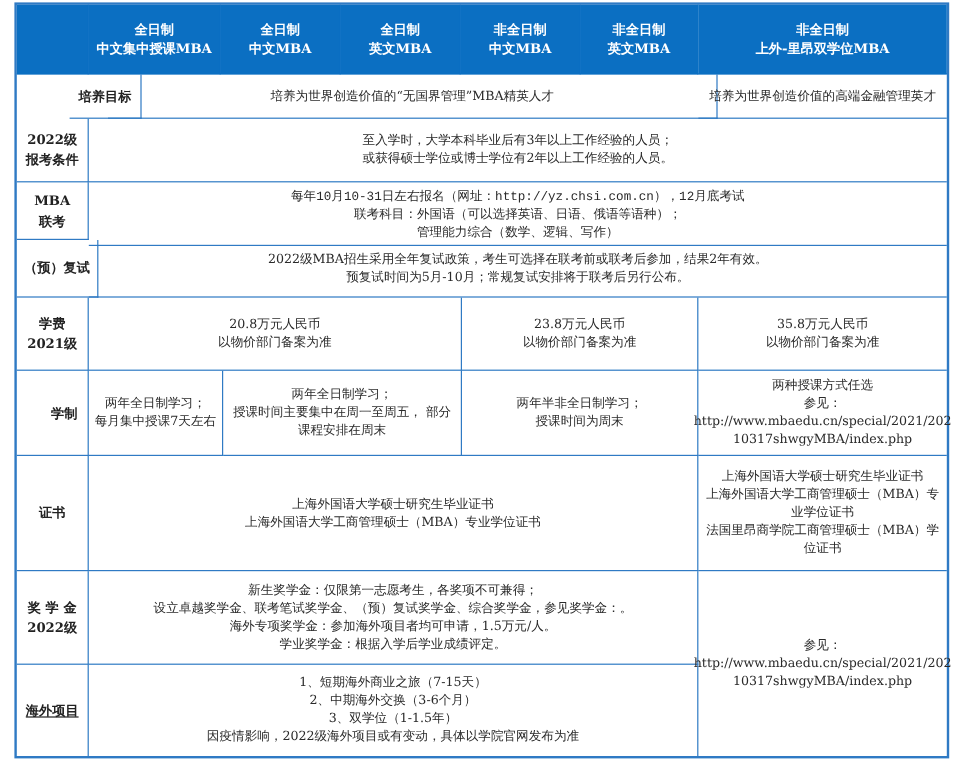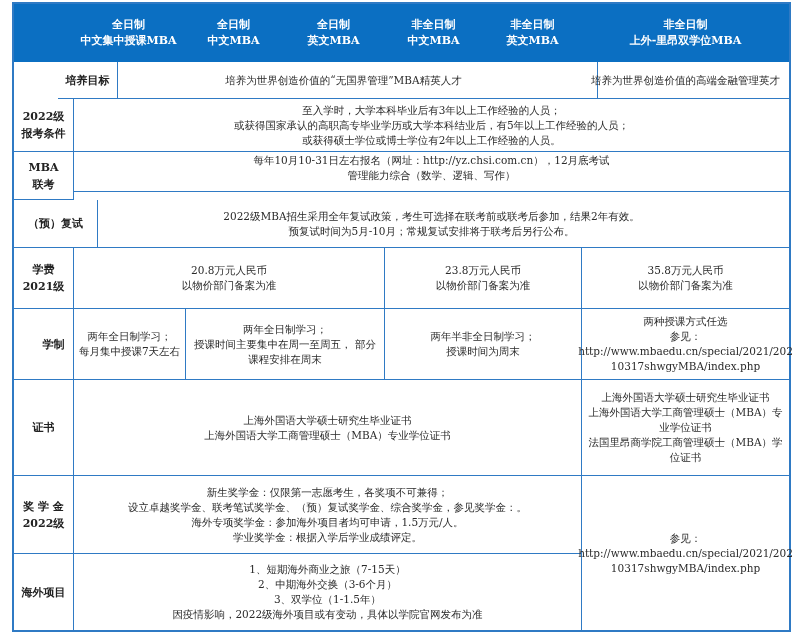--- a/index.html
+++ b/index.html
@@ -57,34 +57,34 @@
   <div class="cell noR" style="left:568px;top:58px;width:207px;height:37px;">
     <span class="line">培养为世界创造价值的高端金融管理英才</span>
   </div>
 
   <div class="cell lbl" style="left:0;top:95px;width:60px;height:53px;">
     <span class="line">2022级</span>
     <span class="line">报考条件</span>
   </div>
   <div class="cell noR" style="left:60px;top:95px;width:715px;height:53px;">
     <span class="line">至入学时，大学本科毕业后有3年以上工作经验的人员；</span>
-    <span class="line">或获得国家承认的高职高专毕业学历或大学本科结业后，有5年以上工作经验的人员；</span>
     <span class="line">或获得硕士学位或博士学位有2年以上工作经验的人员。</span>
   </div>
 
   <div class="cell lbl" style="left:0;top:148px;width:60px;height:48px;">
     <span class="line">MBA</span>
     <span class="line">联考</span>
   </div>
-  <div class="cell noR" style="left:60px;top:140px;width:715px;height:48px;">
+  <div class="cell noR" style="left:60px;top:153px;width:715px;height:48px;font-family:Liberation Mono, monospace;">
     <span class="line">每年10月10-31日左右报名（网址：http://yz.chsi.com.cn），12月底考试</span>
+    <span class="line">联考科目：外国语（可以选择英语、日语、俄语等语种）；</span>
     <span class="line">管理能力综合（数学、逻辑、写作）</span>
   </div>
 
-  <div class="cell lbl" style="left:0;top:196px;width:84px;height:48px;">
+  <div class="cell lbl" style="left:0;top:196px;width:68px;height:48px;">
     <span class="line">（预）复试</span>
   </div>
   <div class="cell noR" style="left:60px;top:196px;width:715px;height:48px;">
     <span class="line">2022级MBA招生采用全年复试政策，考生可选择在联考前或联考后参加，结果2年有效。</span>
     <span class="line">预复试时间为5月-10月；常规复试安排将于联考后另行公布。</span>
   </div>
 
   <div class="cell lbl" style="left:0;top:244px;width:60px;height:61px;text-align:center;">
     <span class="line">学费</span>
     <span class="line">2021级</span>
@@ -144,21 +144,21 @@
     <span class="line">奖 学 金</span>
     <span class="line">2022级</span>
   </div>
   <div class="cell" style="left:60px;top:472px;width:508px;height:78px;">
     <span class="line">新生奖学金：仅限第一志愿考生，各奖项不可兼得；</span>
     <span class="line">设立卓越奖学金、联考笔试奖学金、（预）复试奖学金、综合奖学金，参见奖学金：。</span>
     <span class="line">海外专项奖学金：参加海外项目者均可申请，1.5万元/人。</span>
     <span class="line">学业奖学金：根据入学后学业成绩评定。</span>
   </div>
 
-  <div class="cell lbl" style="left:0;top:550px;width:60px;height:76px;border-bottom:none;">
+  <div class="cell lbl" style="left:0;top:550px;width:60px;height:76px;border-bottom:none;text-decoration:underline;">
     <span class="line">海外项目</span>
   </div>
   <div class="cell" style="left:60px;top:550px;width:508px;height:76px;border-bottom:none;">
     <span class="line">1、短期海外商业之旅（7-15天）</span>
     <span class="line">2、中期海外交换（3-6个月）</span>
     <span class="line">3、双学位（1-1.5年）</span>
     <span class="line">因疫情影响，2022级海外项目或有变动，具体以学院官网发布为准</span>
   </div>
 
   <div class="cell noR" style="left:568px;top:472px;width:207px;height:154px;border-bottom:none;">

